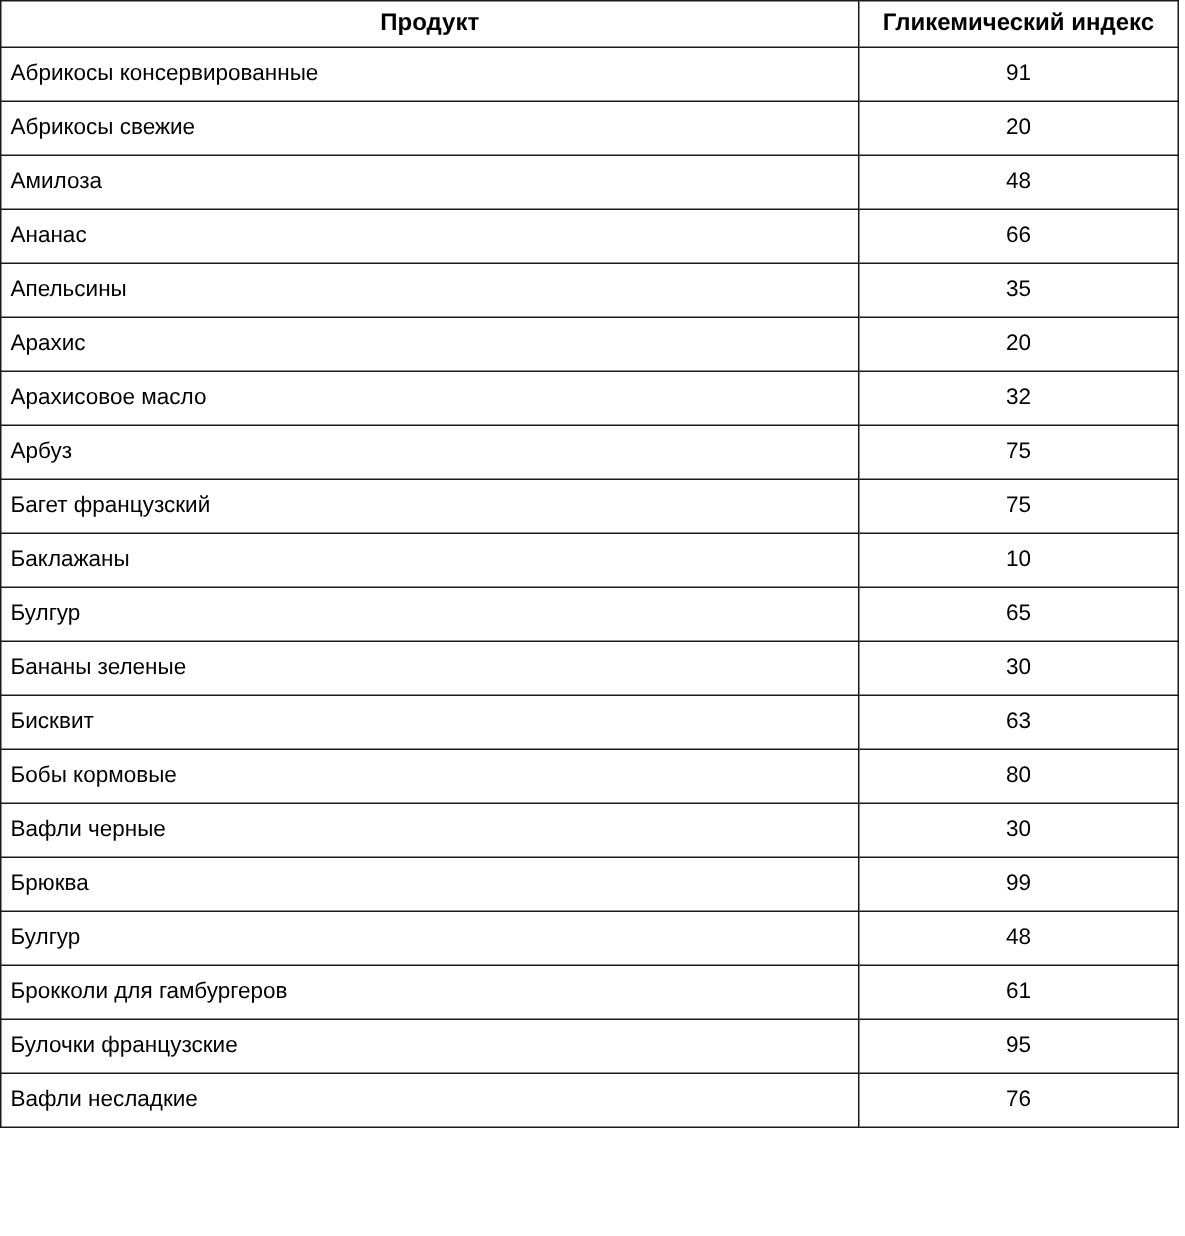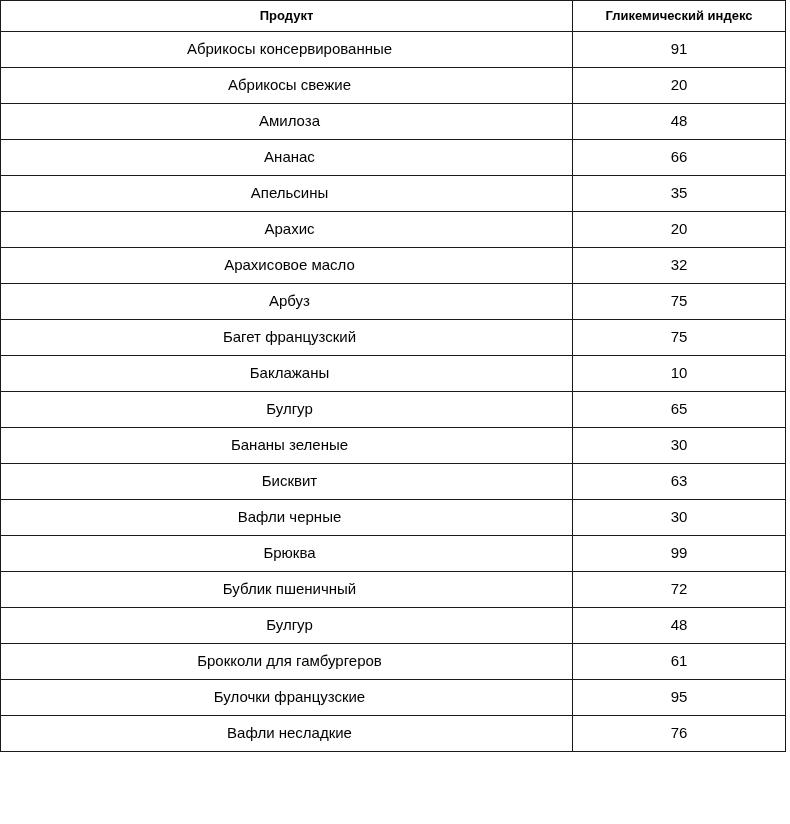--- a/index.html
+++ b/index.html
@@ -34,41 +34,40 @@
     height: 35px;
     font-size: 15px;
     line-height: 1.1;
     padding: 0;
     vertical-align: middle;
   }
   table.gi-table thead th {
     font-weight: bold;
     text-align: center;
     height: 30px;
-    font-size: 13px;
+    font-size: 16px;
   }
   table.gi-table thead th .cell-inner {
     padding: 0 6px;
     text-align: center;
   }
   table.gi-table td.product {
     text-align: left;
   }
   table.gi-table td.product .cell-inner {
     padding-left: 6px;
   }
   table.gi-table td.index {
     text-align: center;
   }
   table.gi-table td.index .cell-inner {
     text-align: center;
   }
   .cell-inner {
     display: block;
-    text-align: center;
   }
 </style>
 </head>
 <body>
 
 <div class="table-wrap">
   <table class="gi-table">
     <colgroup>
       <col class="col-product">
       <col class="col-index">
@@ -183,40 +182,40 @@
         <tr>
           <td class="product">
             <span class="cell-inner">Бисквит</span>
           </td>
           <td class="index">
             <span class="cell-inner">63</span>
           </td>
         </tr>
         <tr>
           <td class="product">
+            <span class="cell-inner">Бобы кормовые</span>
+          </td>
+          <td class="index">
+            <span class="cell-inner">80</span>
+          </td>
+        </tr>
+        <tr>
+          <td class="product">
             <span class="cell-inner">Вафли черные</span>
           </td>
           <td class="index">
             <span class="cell-inner">30</span>
           </td>
         </tr>
         <tr>
           <td class="product">
             <span class="cell-inner">Брюква</span>
           </td>
           <td class="index">
             <span class="cell-inner">99</span>
-          </td>
-        </tr>
-        <tr>
-          <td class="product">
-            <span class="cell-inner">Бублик пшеничный</span>
-          </td>
-          <td class="index">
-            <span class="cell-inner">72</span>
           </td>
         </tr>
         <tr>
           <td class="product">
             <span class="cell-inner">Булгур</span>
           </td>
           <td class="index">
             <span class="cell-inner">48</span>
           </td>
         </tr>

